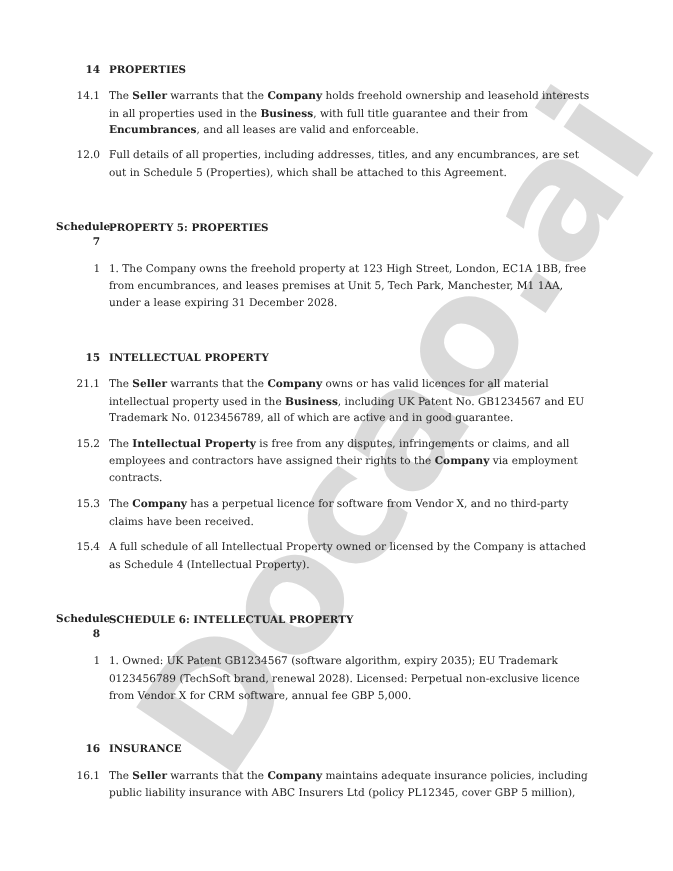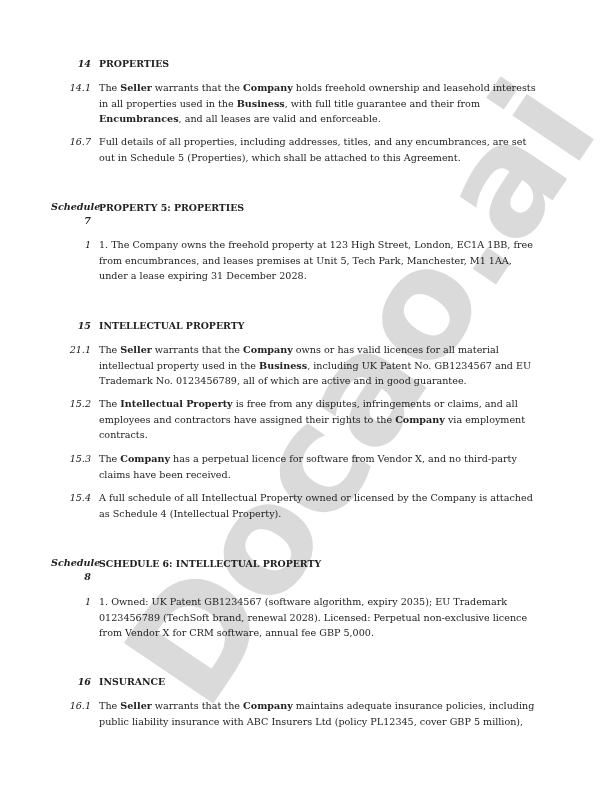--- a/index.html
+++ b/index.html
@@ -27,21 +27,20 @@
       left: 0;
       width: 612px;
     }
     .num {
       position: absolute;
       right: 521px; 
       text-align: right;
       font-size: 9.6px;
       line-height: 15.5px;
       white-space: nowrap;
-      font-style: italic;
     }
     .num.bold { font-weight: bold; }
     .num.sched {
       width: 40px;
       white-space: normal;
       font-weight: bold;
       line-height: 14px;
     }
     .txt {
       position: absolute;
@@ -90,21 +89,21 @@
     </div>
 
     <div class="row" style="top:80px;">
       <span class="num">14.1</span>
       <span class="txt">
         <span>The </span><b>Seller</b><span> warrants that the </span><b>Company</b><span> holds freehold ownership and leasehold interests in all properties used in the </span><b>Business</b><span>, with full title guarantee and their from </span><b>Encumbrances</b><span>, and all leases are valid and enforceable.</span>
       </span>
     </div>
 
     <div class="row" style="top:134px;">
-      <span class="num">16.7</span>
+      <span class="num">12.0</span>
       <span class="txt">Full details of all properties, including addresses, titles, and any encumbrances, are set out in Schedule 5 (Properties), which shall be attached to this Agreement.</span>
     </div>
 
     <div class="row" style="top:200px;">
       <span class="num sched">Schedule 7</span>
       <span class="txt heading">PROPERTY 5: PROPERTIES</span>
     </div>
 
     <div class="row" style="top:237px;">
       <span class="num">1</span>

